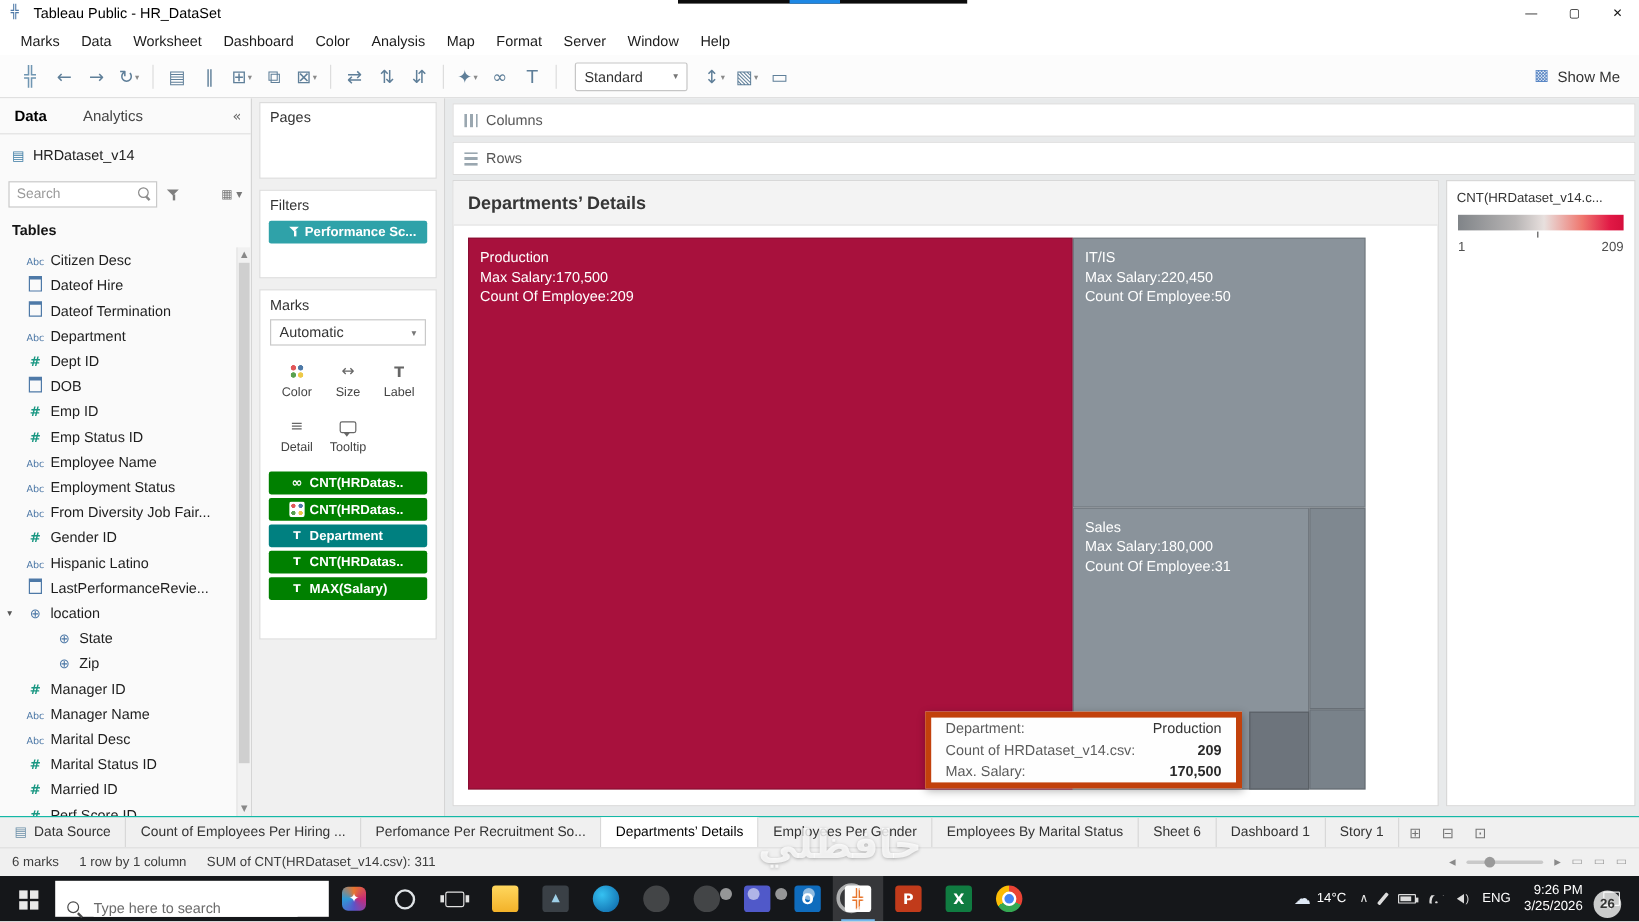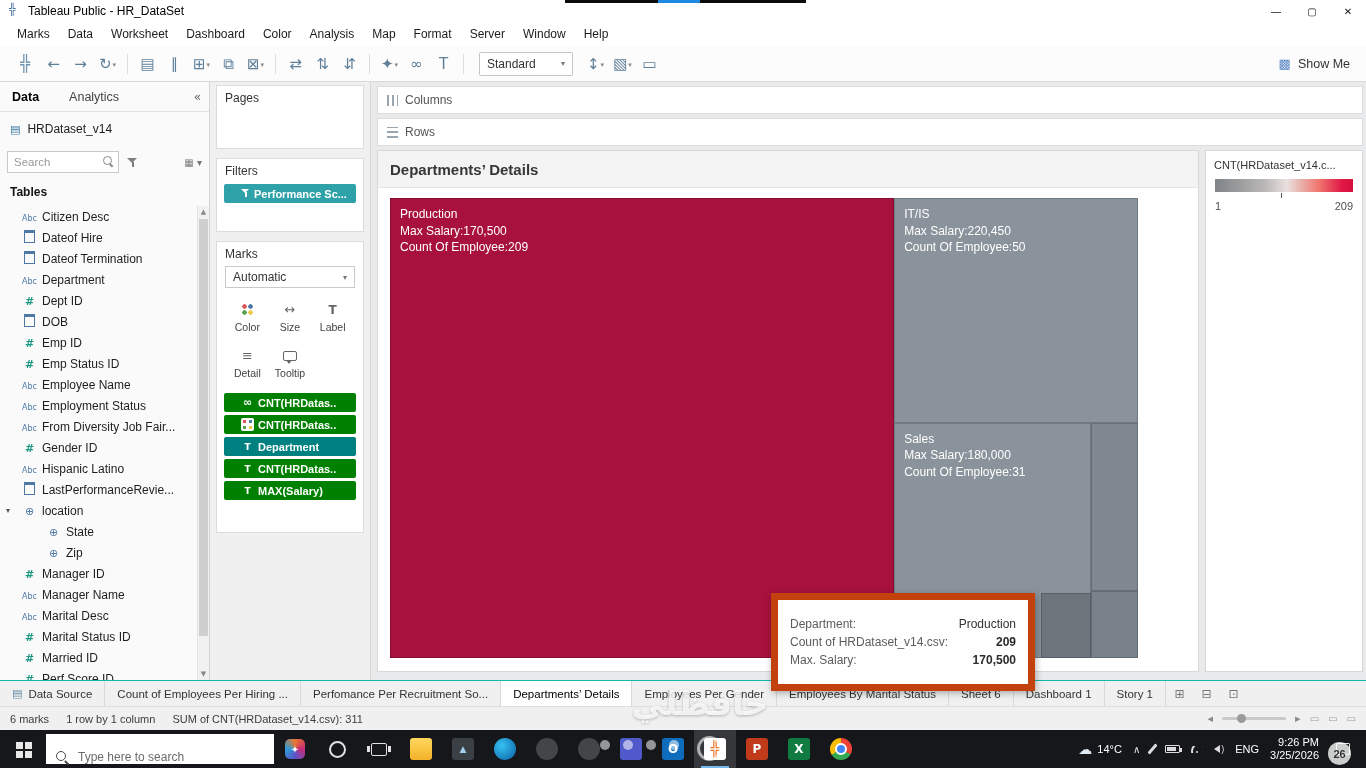--- a/index.html
+++ b/index.html
@@ -38,21 +38,21 @@
 
   
   .datapane { position:absolute; left:0; top:82px; width:210px; height:598px; background:#fafafa; border-right:1px solid #d5d5d5; }
   .dp-tabs { height:30px; display:flex; align-items:center; border-bottom:1px solid #e2e2e2; padding-left:12px; gap:30px; }
   .dp-tab { font-size:12.5px; color:#454545; }
   .dp-tab.active { font-weight:bold; color:#000; }
   .dp-collapse { margin-left:auto; margin-right:8px; color:#666; font-size:12px; font-family:"DejaVu Sans",sans-serif; }
   .dp-conn { height:24px; display:flex; align-items:center; gap:7px; padding-left:10px; font-size:12px; color:#222; margin-top:5px; }
   .conn-ico { color:#3d7ba3; font-size:11px; font-family:"DejaVu Sans",sans-serif; }
   .dp-search { height:28px; display:flex; align-items:center; padding:0 7px; gap:8px; margin-top:7px; }
-  .searchwrap { position:relative; width:112px; height:22px; }
+  .searchwrap { position:relative; width:124px; height:22px; }
   .searchwrap input { width:100%; height:100%; border:1px solid #c9c9c9; background:#fff; font-size:11.5px; padding:0 18px 0 6px; color:#333; font-family:"Liberation Sans",sans-serif; }
   .searchwrap input::placeholder { color:#9a9a9a; }
   .mag { position:absolute; right:5px; top:5px; width:11px; height:11px; }
   .mag::before { content:""; position:absolute; left:0; top:0; width:7px; height:7px; border:1.5px solid #8a8a8a; border-radius:50%; }
   .mag::after { content:""; position:absolute; left:7px; top:7px; width:4px; height:1.5px; background:#8a8a8a; transform:rotate(45deg); transform-origin:left center; }
   .funnel { width:12px; height:11px; position:relative; }
   .funnel::before { content:""; position:absolute; top:1px; left:0; border-left:5.5px solid transparent; border-right:5.5px solid transparent; border-top:5px solid #7f7f7f; }
   .funnel::after { content:""; position:absolute; top:5px; left:4.5px; width:2px; height:5px; background:#7f7f7f; }
   .viewtoggle { margin-left:auto; color:#777; font-size:10px; font-family:"DejaVu Sans",sans-serif; }
   .dp-tables-label { padding:9px 0 4px 10px; font-size:12px; font-weight:bold; color:#141414; }
@@ -121,21 +121,21 @@
   .sicon-rows { width:11px; height:11px; background:repeating-linear-gradient(0deg,#9aa7b0 0 2px,transparent 2px 5px); }
   .shelf-empty { flex:1; height:100%; }
 
   
   .viewcard { position:absolute; left:377px; top:150px; width:822px; height:522px; background:#fff; border:1px solid #d8d8d8; }
   .view-header { height:37px; background:#f3f3f3; border-bottom:1px solid #e4e4e4; display:flex; align-items:center; padding-left:12px; }
   .view-title { font-size:15px; font-weight:bold; color:#363636; }
   .treemap { position:absolute; left:12px; top:47px; width:748px; height:460px; }
   .tm-block { position:absolute; border:1px solid rgba(0,0,0,0.18); }
   .tm-label { padding:7px 9px; color:#fff; font-size:12px; line-height:16.5px; white-space:pre-line; overflow:hidden; }
-  .ttip { position:absolute; left:381px; top:395px; width:264px; background:#fefefe; border:7px solid #c2410c; box-shadow:1px 2px 7px rgba(0,0,0,.3); padding:15px 12px; z-index:5; }
+  .ttip { position:absolute; left:381px; top:395px; width:264px; background:#fefefe; border:5px solid #c2410c; box-shadow:1px 2px 7px rgba(0,0,0,.3); padding:0 12px; z-index:5; }
   .ttip-row { display:flex; justify-content:space-between; gap:10px; font-size:12px; line-height:18px; color:#5c5c5c; }
   .ttip-val { color:#2b2b2b; font-weight:bold; text-align:right; }
   .ttip-row:first-child .ttip-val { font-weight:normal; color:#333; }
 
   
   .legendcard { position:absolute; left:1205px; top:150px; width:158px; height:522px; background:#fff; border:1px solid #d8d8d8; }
   .leg-title { font-size:11px; color:#333; padding:8px 8px 4px; white-space:nowrap; overflow:hidden; }
   .leg-grad { position:relative; margin:4px 9px 0; height:13px;
       background:linear-gradient(90deg,#808488 0%,#b8b5b5 35%,#e8e0de 52%,#ef776f 75%,#e11845 92%,#d50f3c 100%); }
   .leg-tick { position:absolute; left:48%; bottom:-6px; width:1px; height:5px; background:#555; }

